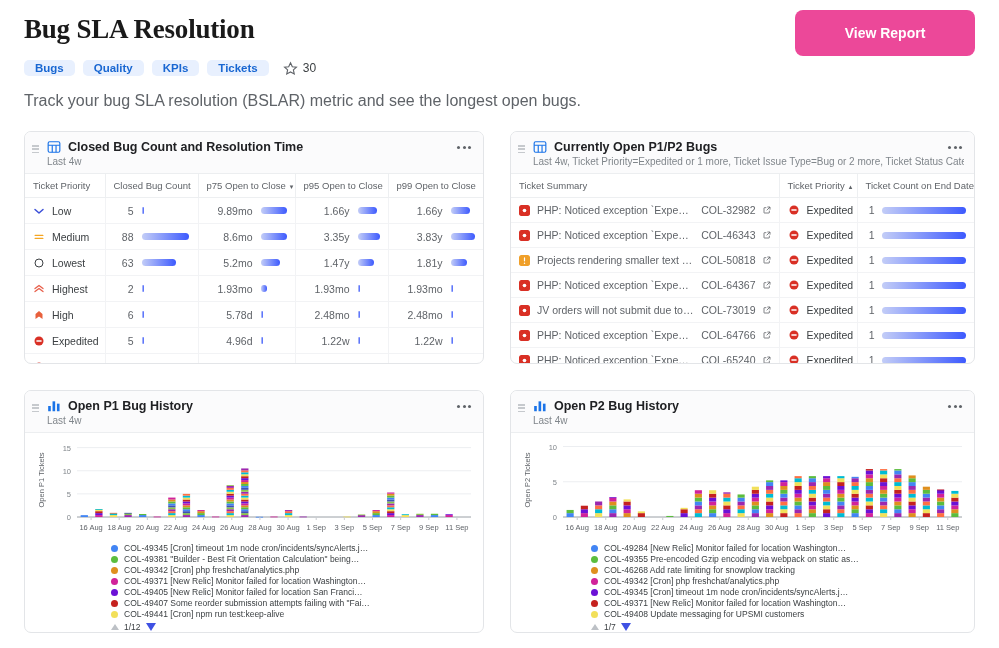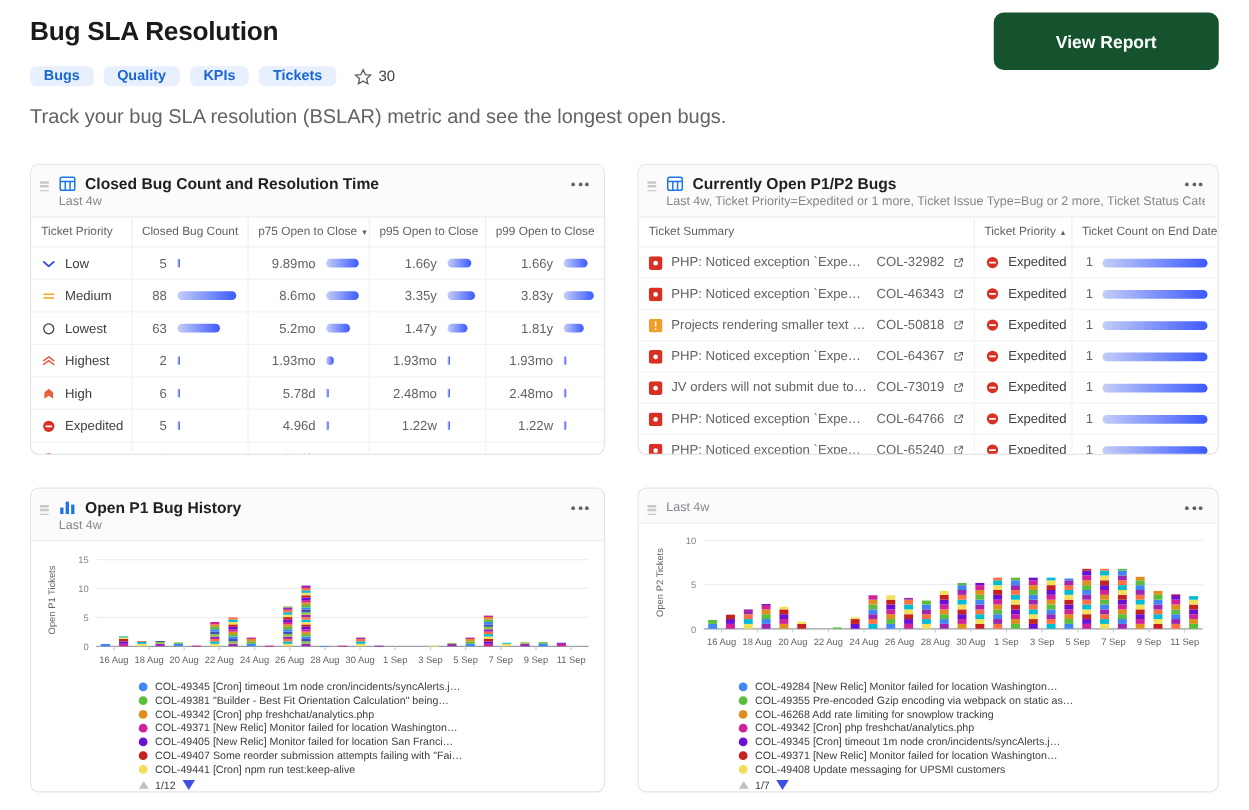--- a/index.html
+++ b/index.html
@@ -6,36 +6,36 @@
   body {
     width: 999px; height: 648px;
     background: #ffffff;
     font-family: "Liberation Sans", sans-serif;
     color: #202124;
     overflow: hidden;
   }
 
   
   #header { position: relative; padding: 14px 24px 0 24px; height: 118px; }
-  #page-title { font-size: 21px; font-weight: 700; letter-spacing: -0.2px; color: #1a1a1a; }
+  #page-title { font-size: 27px; font-weight: 700; letter-spacing: -0.2px; color: #1a1a1a; font-family: Liberation Serif, serif; }
   #tag-row { display: flex; align-items: center; gap: 8px; margin-top: 15px; }
   .tag {
     background: #e8f0fe; color: #1967d2;
     font-size: 11.5px; font-weight: 600;
     padding: 2px 11px; border-radius: 5px;
     cursor: pointer; white-space: nowrap;
   }
   #star-group { display: flex; align-items: center; gap: 5px; margin-left: 6px; }
   #star-icon { width: 15px; height: 15px; display: block; }
   #star-count { font-size: 12px; color: #3c4043; }
   #page-subtitle { margin-top: 16px; font-size: 16px; color: #5f6368; }
   #view-report-button {
     position: absolute; right: 24px; top: 10px;
     width: 180px; height: 46px;
-    background: #14532d; color: #fff;
+    background: #ec4899; color: #fff;
     border: none; border-radius: 8px;
     font-family: "Liberation Sans", sans-serif;
     font-size: 14px; font-weight: 700;
     cursor: pointer;
   }
 
   
   #dash-grid {
     position: absolute; left: 24px; top: 131px;
     width: 951px;
@@ -911,20 +911,28 @@
     </div>
   </div>
 
   <div class="panel">
     <div class="panel-head">
       <div class="drag-handle">
           <i></i>
           <i></i>
           <i></i>
         </div>
+      <div class="panel-title-row">
+        <svg class="panel-type-icon" viewBox="0 0 24 24" fill="#1a73e8">
+          <rect x="2" y="12" width="4.5" height="9"></rect>
+            <rect x="9.5" y="4" width="4.5" height="17"></rect>
+            <rect x="17" y="8" width="4.5" height="13"></rect>
+        </svg>
+        <span class="panel-title">Open P2 Bug History</span>
+      </div>
       <div class="panel-sub">Last 4w</div>
       <div class="panel-menu">
           <b></b>
           <b></b>
           <b></b>
         </div>
     </div>
     <div class="chart-body">
       <svg id="p2-chart-svg" width="449" height="100" viewBox="0 0 449 100">
           <line x1="44" x2="443" y1="80" y2="80" stroke="#9aa0a6" stroke-width="1"></line>

